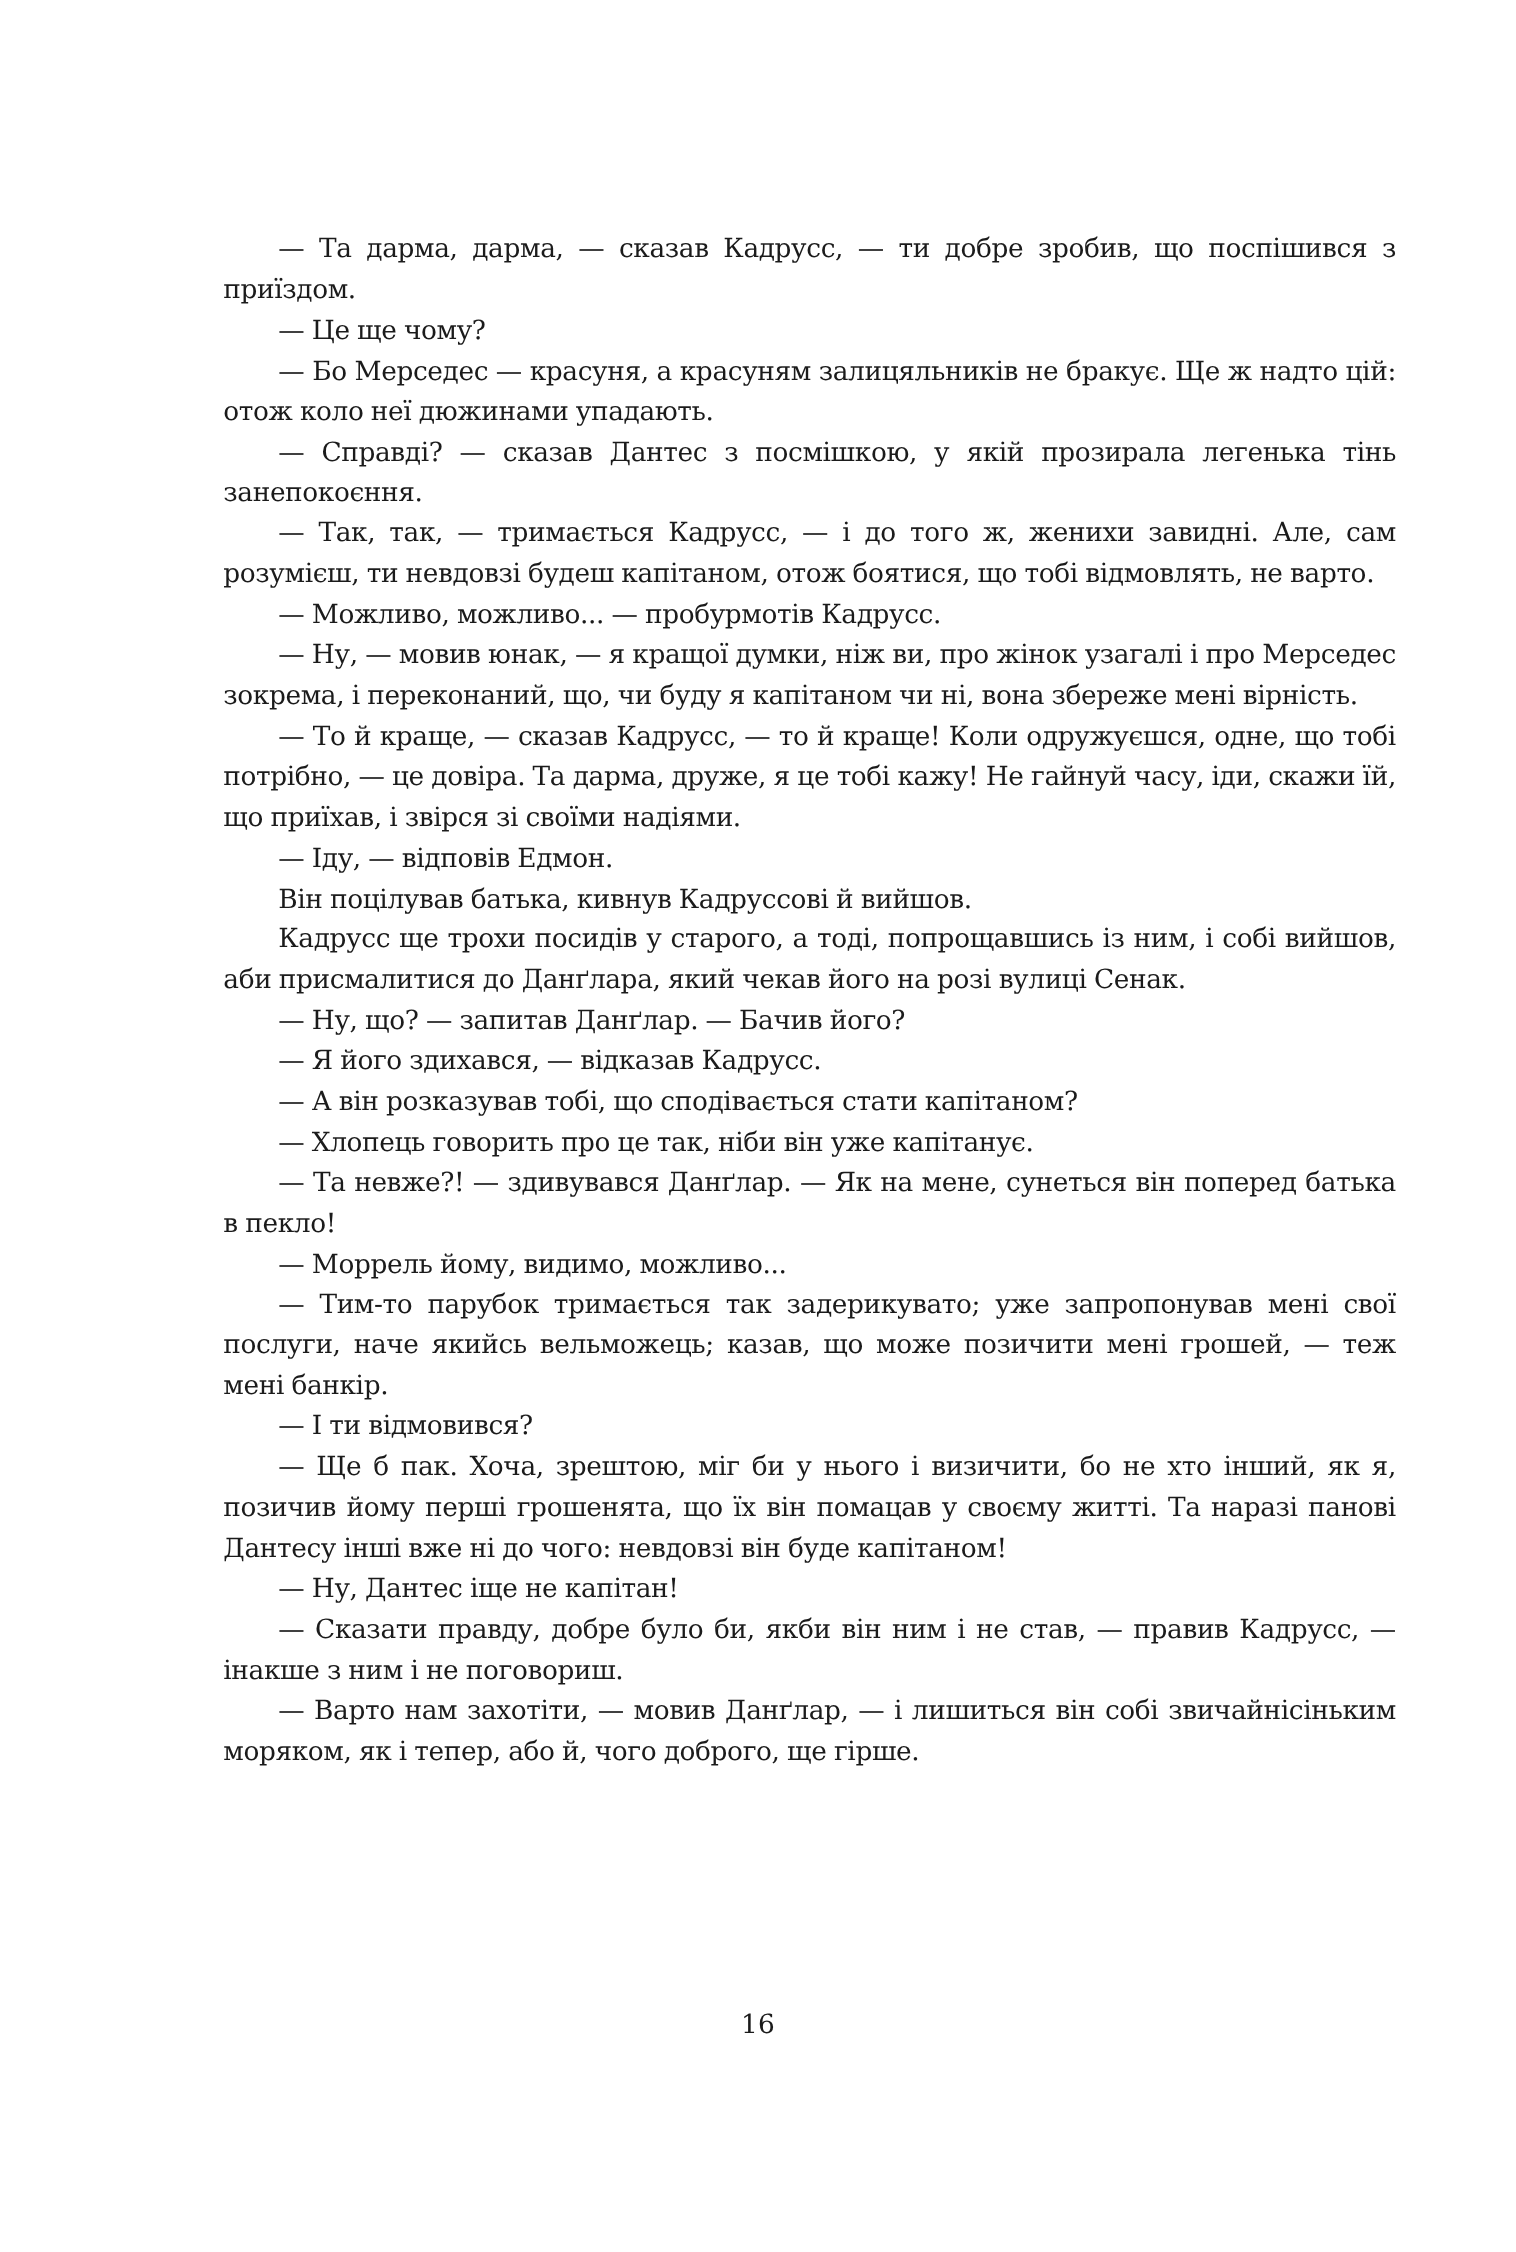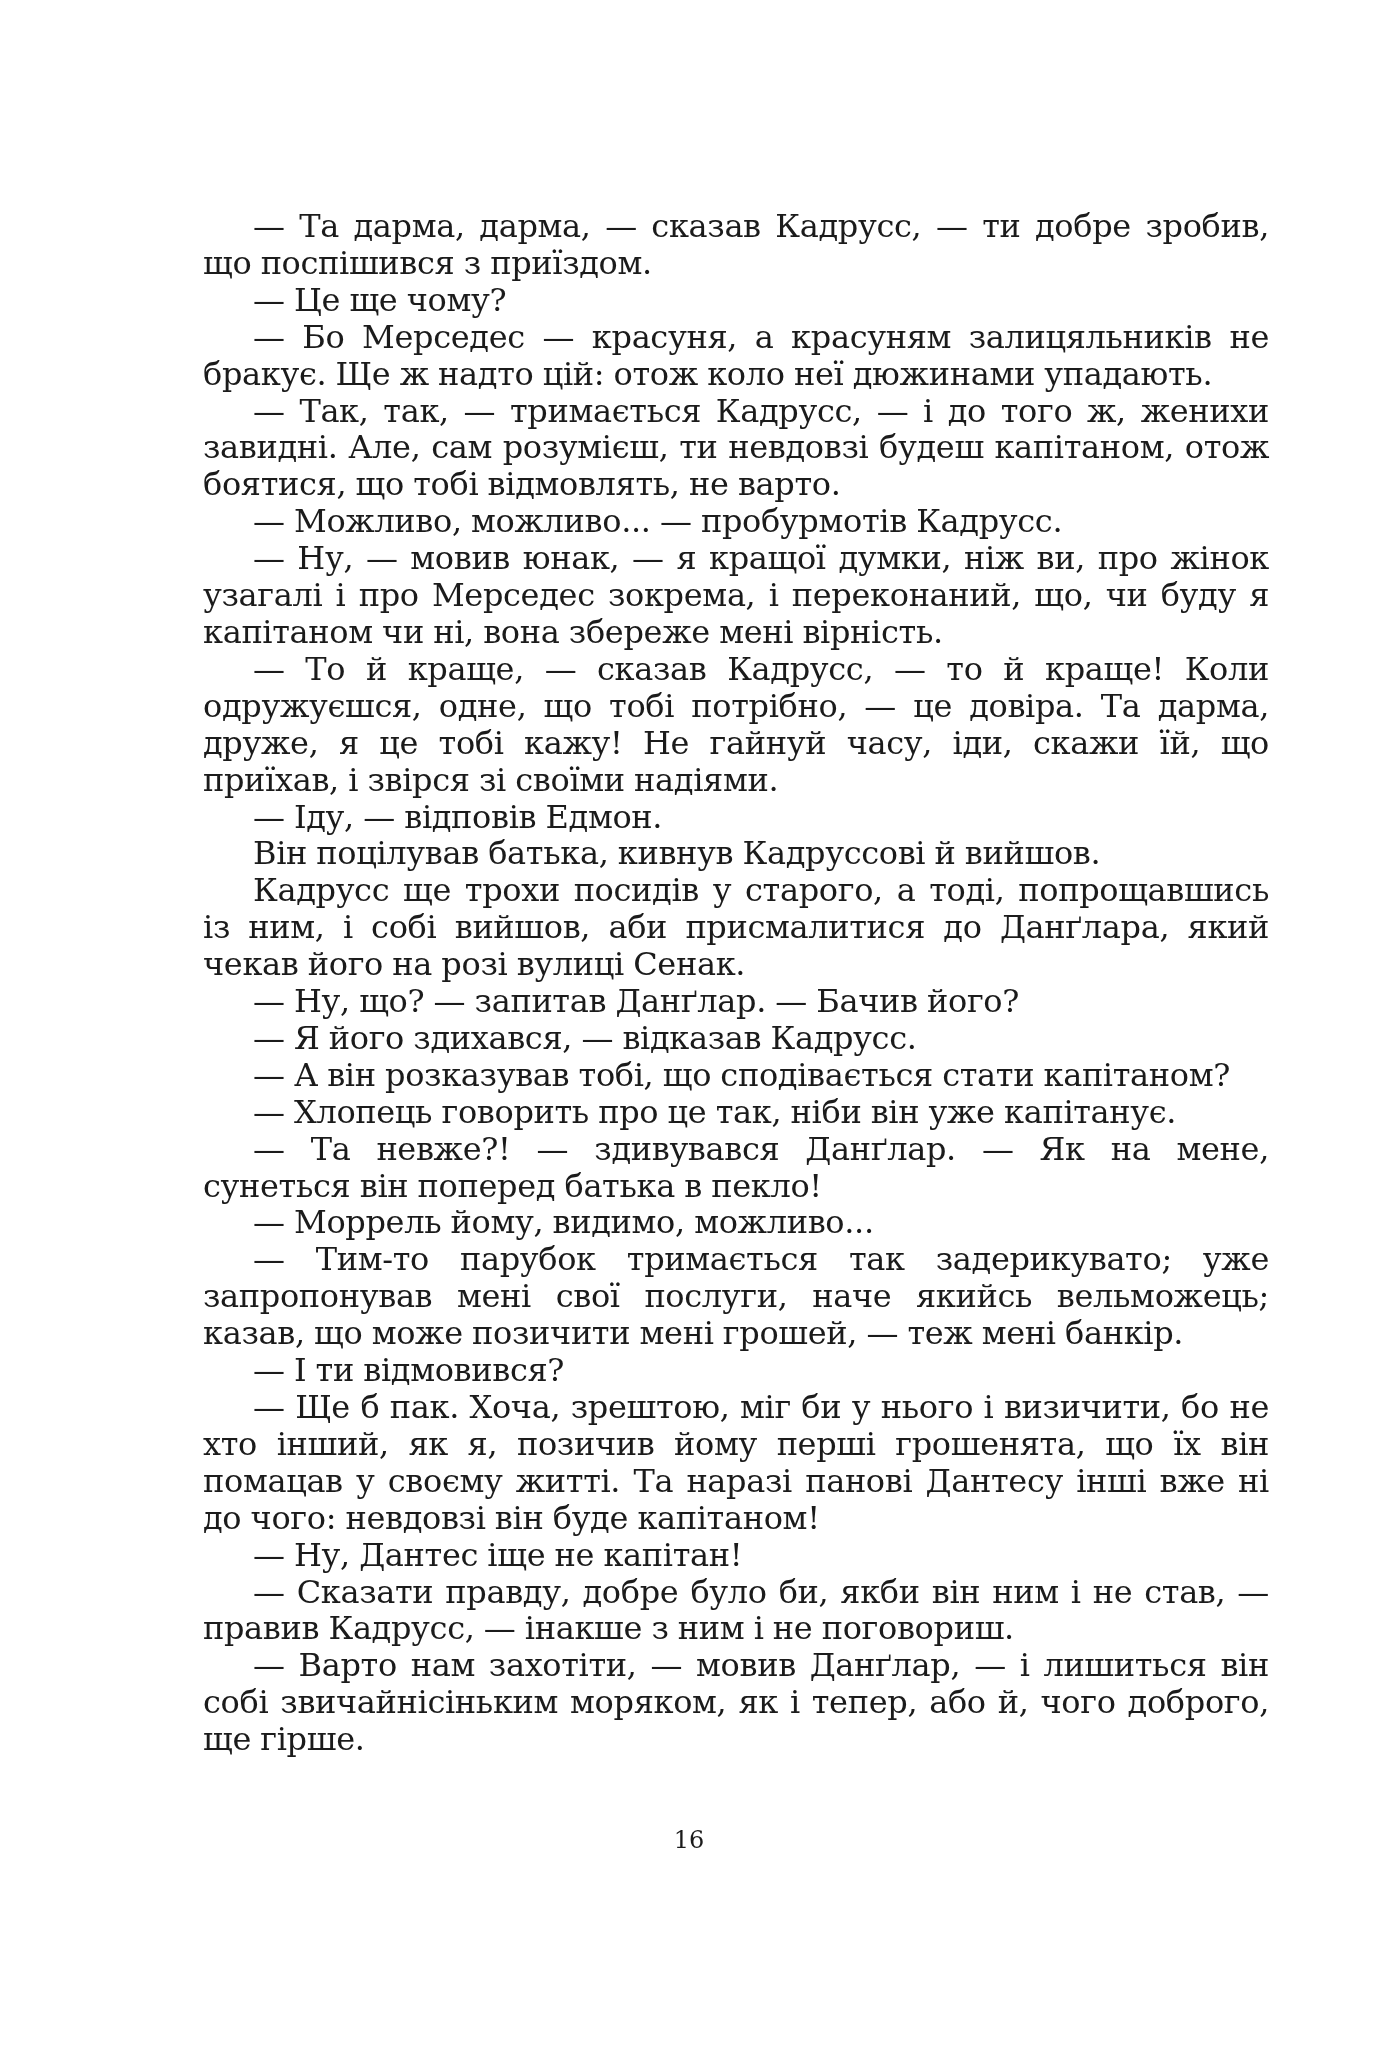--- a/index.html
+++ b/index.html
@@ -3,21 +3,21 @@
 <meta charset="utf-8">
 <style>
   html, body { margin: 0; padding: 0; background: #ffffff; }
   body { width: 1378px; height: 2047px; position: relative; overflow: hidden; }
   .page {
     position: absolute;
     left: 203px;
     top: 208px;
     width: 1066px;
     font-family: "DejaVu Serif", "Liberation Serif", serif;
-    font-size: 32px;
+    font-size: 24px;
     line-height: 36.9px;
     color: #1b1b1b;
     letter-spacing: -0.35px;
     word-spacing: -0.5px;
   }
   .page p {
     margin: 0;
     text-indent: 50px;
     text-align: justify;
     text-align-last: left;
@@ -33,20 +33,21 @@
     color: #1b1b1b;
   }
 </style>
 </head>
 <body>
 
 <div class="page">
   <p>— Та дарма, дарма, — сказав Кадрусс, — ти добре зробив, що поспішився з приїздом.</p>
   <p>— Це ще чому?</p>
   <p>— Бо Мерседес — красуня, а красуням залицяльників не бракує. Ще ж надто цій: отож коло неї дюжинами упадають.</p>
+  <p>— Справді? — сказав Дантес з посмішкою, у якій прозирала легенька тінь занепокоєння.</p>
   <p>— Так, так, — тримається Кадрусс, — і до того ж, женихи завидні. Але, сам розумієш, ти невдовзі будеш капітаном, отож боятися, що тобі відмовлять, не варто.</p>
   <p>— Можливо, можливо... — пробурмотів Кадрусс.</p>
   <p>— Ну, — мовив юнак, — я кращої думки, ніж ви, про жінок узагалі і про Мерседес зокрема, і переконаний, що, чи буду я капітаном чи ні, вона збереже мені вірність.</p>
   <p>— То й краще, — сказав Кадрусс, — то й краще! Коли одружуєшся, одне, що тобі потрібно, — це довіра. Та дарма, друже, я це тобі кажу! Не гайнуй часу, іди, скажи їй, що приїхав, і звірся зі своїми надіями.</p>
   <p>— Іду, — відповів Едмон.</p>
   <p>Він поцілував батька, кивнув Кадруссові й вийшов.</p>
   <p>Кадрусс ще трохи посидів у старого, а тоді, попрощавшись із ним, і собі вийшов, аби присмалитися до Данґлара, який чекав його на розі вулиці Сенак.</p>
   <p>— Ну, що? — запитав Данґлар. — Бачив його?</p>
   <p>— Я його здихався, — відказав Кадрусс.</p>
   <p>— А він розказував тобі, що сподівається стати капітаном?</p>

